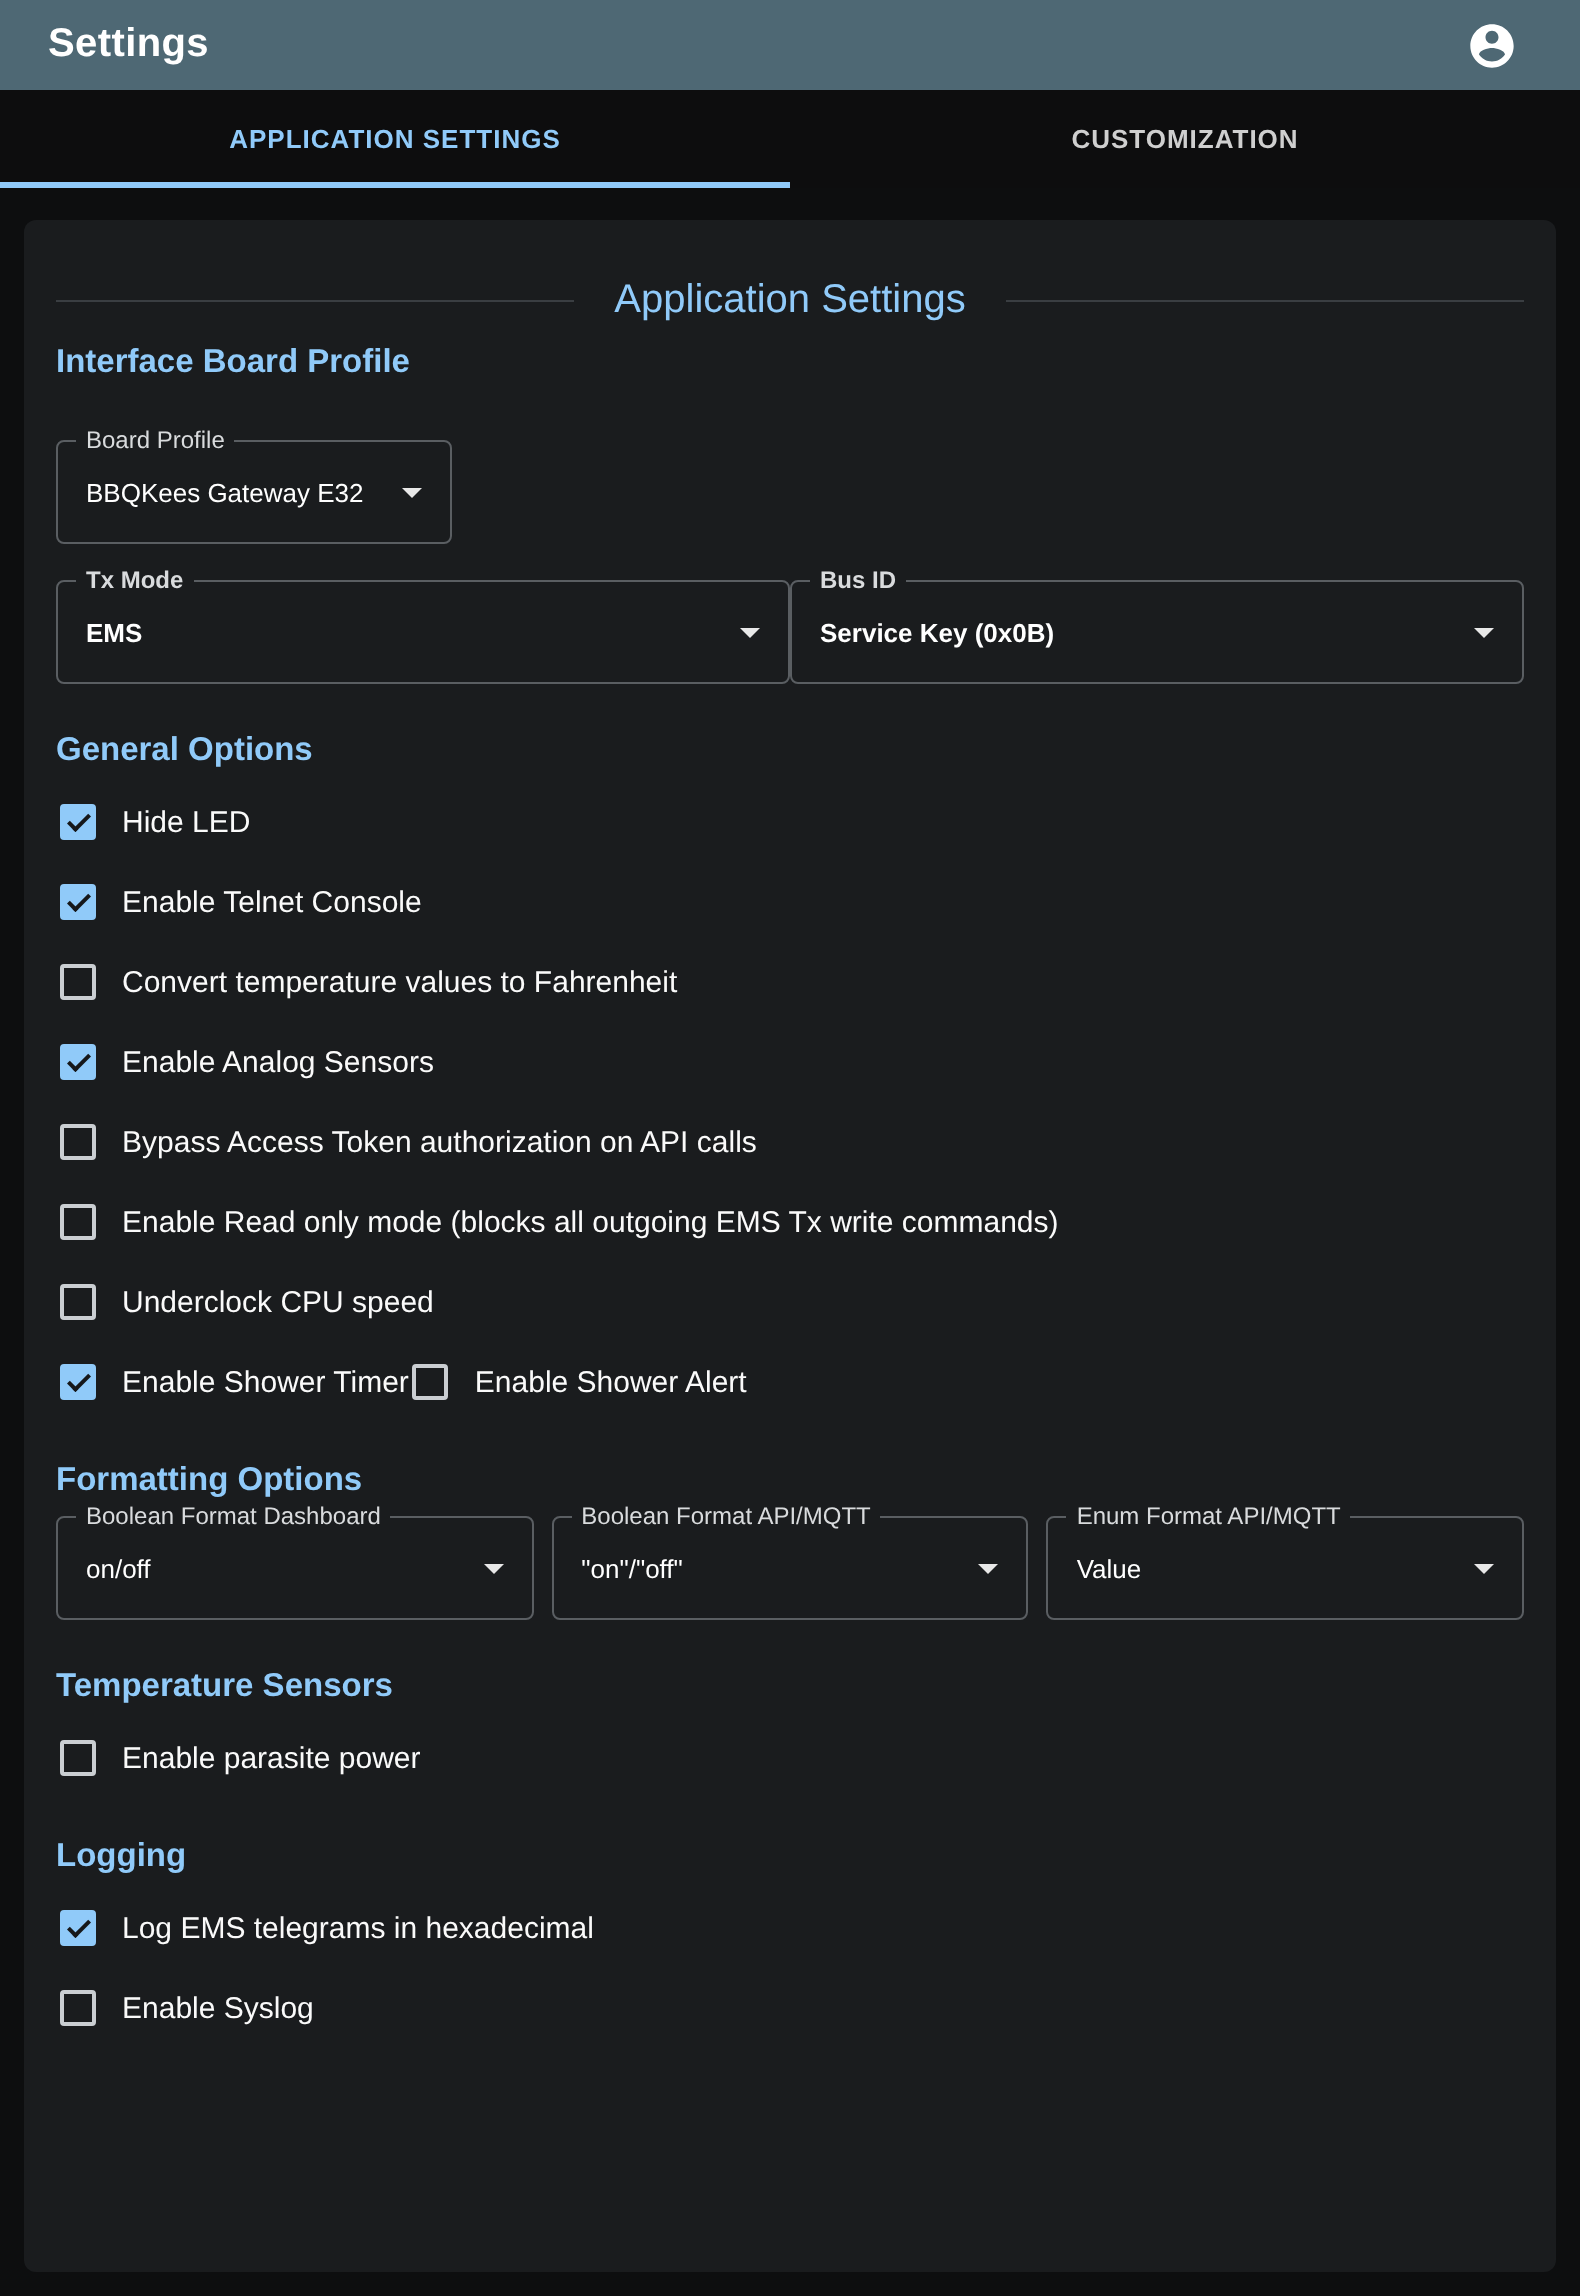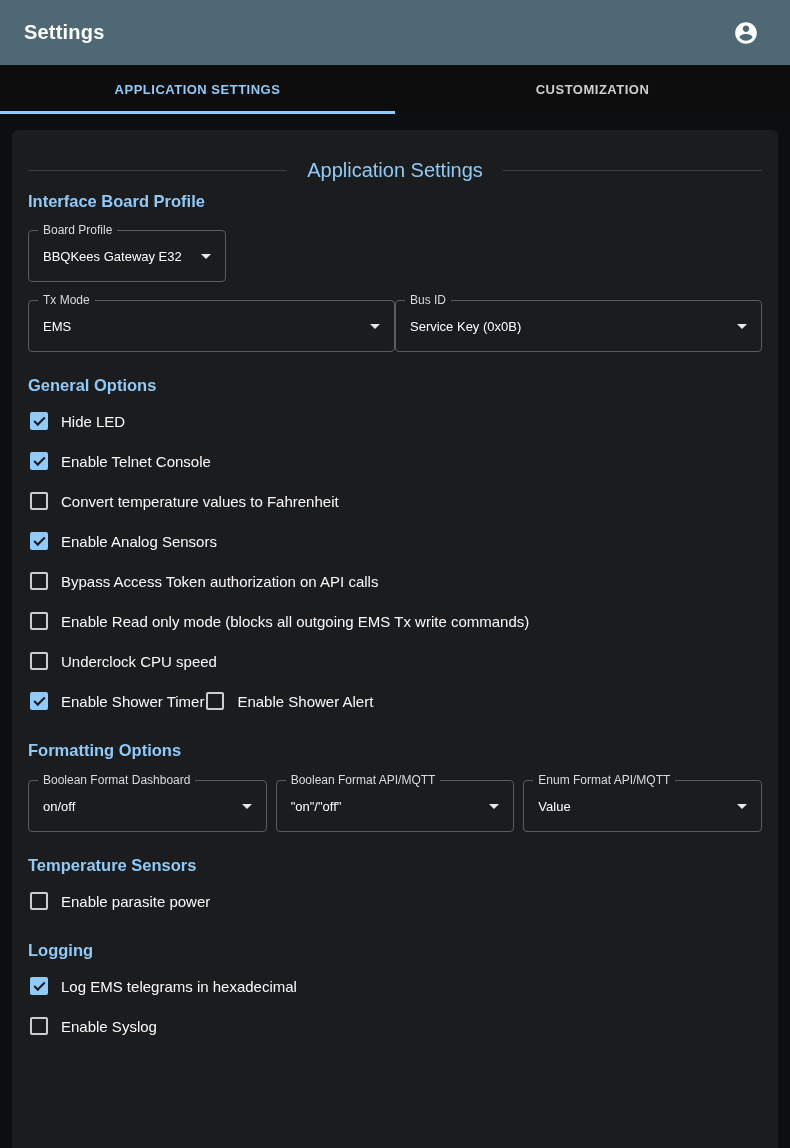--- a/index.html
+++ b/index.html
@@ -3,21 +3,21 @@
 <meta charset="utf-8">
 <style>
   * { box-sizing: border-box; margin: 0; padding: 0; }
   html, body {
     width: 790px; height: 1148px; overflow: hidden;
     background: #0d0e0f;
     font-family: "Liberation Sans", "DejaVu Sans", sans-serif;
   }
   
   .appbar {
-    height: 65px; background: #4e6874;
+    height: 45px; background: #4e6874;
     display: flex; align-items: center; justify-content: space-between;
     padding: 0 28px 0 24px;
   }
   .appbar-title { color: #ffffff; font-size: 20px; font-weight: 700; letter-spacing: 0.2px; }
   .icon-btn { width: 32px; height: 32px; display: flex; align-items: center; justify-content: center; cursor: pointer; }
   
   .tabs { height: 49px; background: #0d0d0e; display: flex; }
   .tab {
     flex: 1; position: relative; display: flex; align-items: center; justify-content: center;
     font-size: 13px; font-weight: 700; letter-spacing: 0.5px; cursor: pointer;
@@ -45,23 +45,23 @@
   .field-label {
     position: absolute; top: -8px; left: 9px; font-size: 12px; line-height: 15px;
     color: #d9dbdd; background: #1a1c1e; padding: 0 5px; white-space: nowrap;
   }
   .field-value { font-size: 13px; color: #ffffff; flex: 1; white-space: nowrap; }
   .arrow {
     width: 0; height: 0; margin-left: 12px;
     border-left: 5px solid transparent; border-right: 5px solid transparent;
     border-top: 5px solid #e8e8e8;
   }
-  .board-field { width: 198px; margin-top: 19px; }
-  .row2 { display: grid; grid-template-columns: 1fr 1fr; margin-top: 18px; }
-  .row3 { display: grid; grid-template-columns: 1fr 1fr 1fr; gap: 9px; margin-top: 20px; }
+  .board-field { width: 198px; margin-top: 29px; }
+  .row2 { display: grid; grid-template-columns: 1fr 1fr; margin-top: 18px; font-weight: bold; }
+  .row3 { display: grid; grid-template-columns: 1fr 1fr 1fr; gap: 9px; margin-top: 8px; }
   
   .cbrow { display: flex; align-items: center; height: 40px; cursor: pointer; }
   .cbrow.inline { }
   .cbgroup { display: flex; align-items: center; }
   .cb {
     position: relative; width: 18px; height: 18px; margin: 0 13px 0 2px; flex: 0 0 auto;
     border: 2px solid #caced2; border-radius: 2px; background: transparent;
   }
   .cb.checked { border-color: #90caf9; background: #90caf9; }
   .cb.checked::after {

